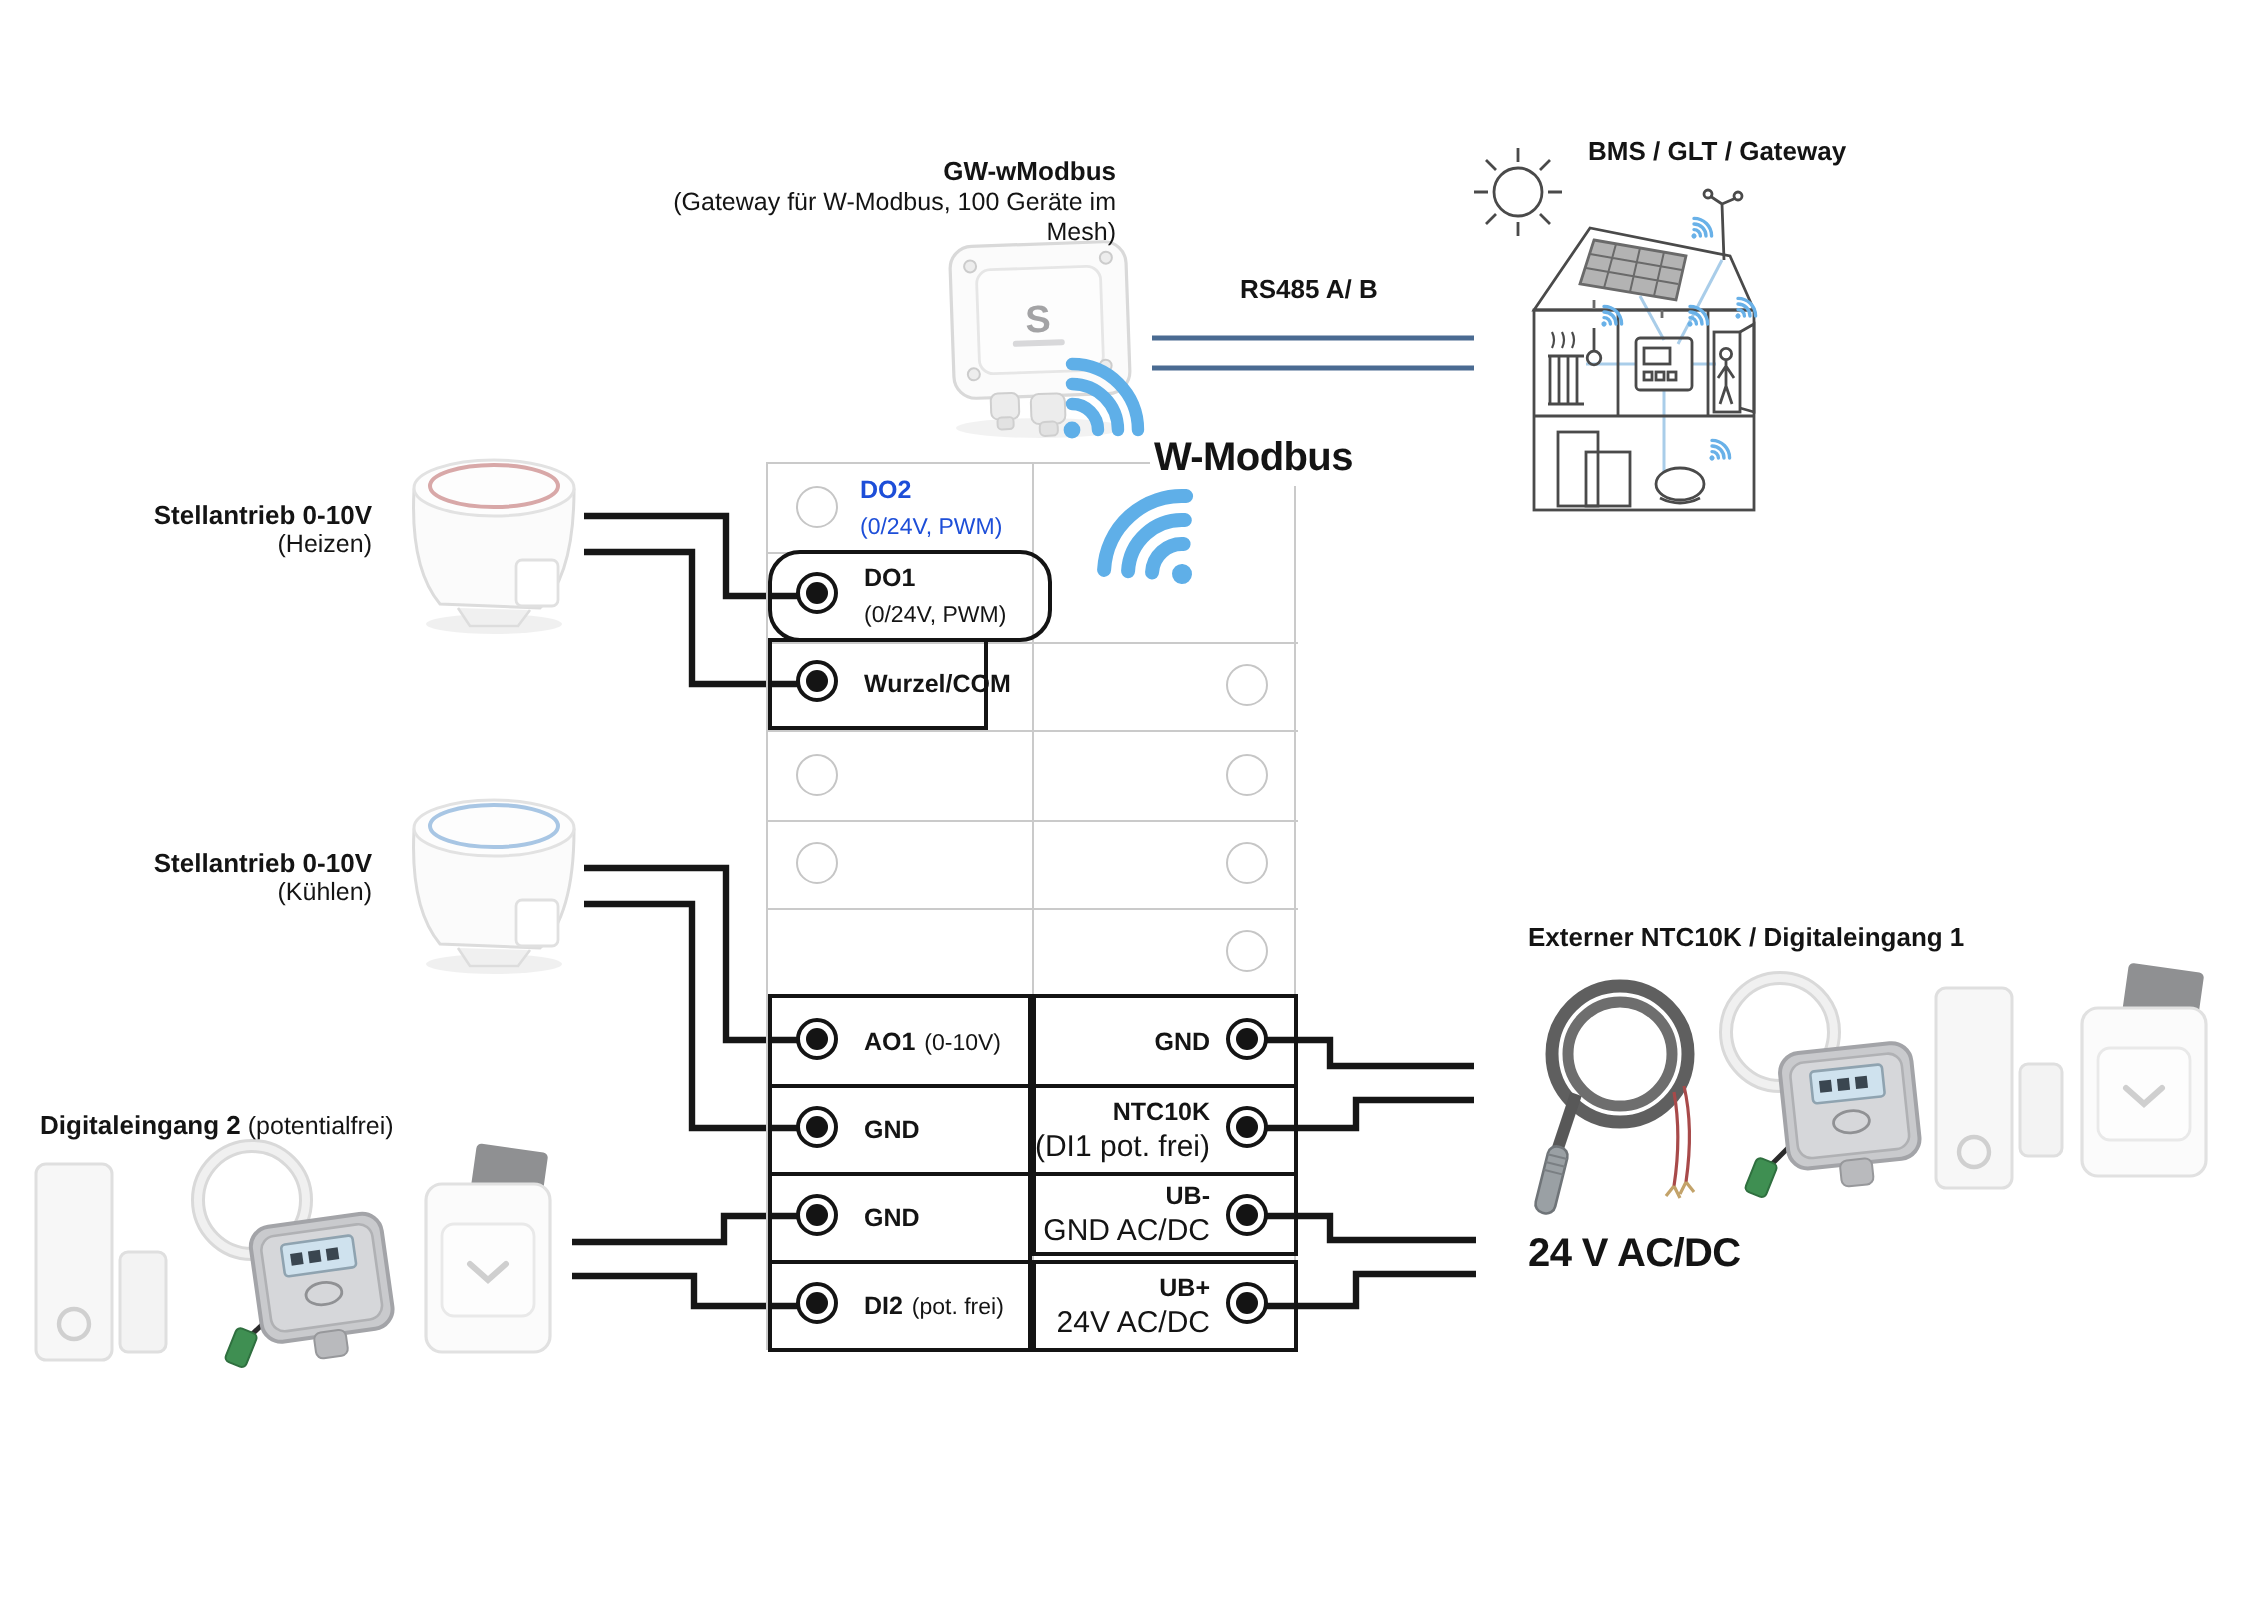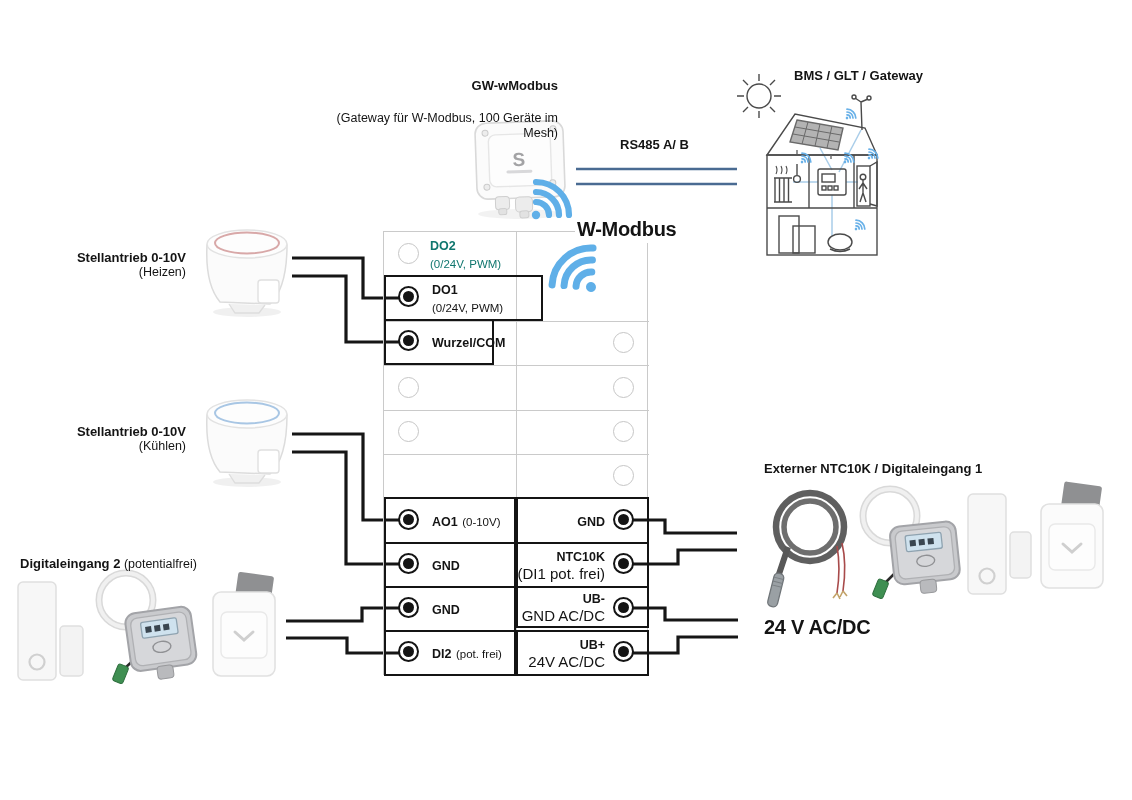--- a/index.html
+++ b/index.html
@@ -21,21 +21,21 @@
   .boxed{border:2.4px solid #141414;background:transparent;}
   .term{position:absolute;width:17px;height:17px;border:2.6px solid #141414;border-radius:50%;background:#fff;}
   .term i{position:absolute;left:3px;top:3px;width:11px;height:11px;border-radius:50%;background:#141414;display:block;}
   .gc{position:absolute;width:19px;height:19px;border:1.6px solid #c6c6c6;border-radius:50%;background:#fff;}
   .lab{position:absolute;left:46px;top:50%;transform:translateY(-50%);line-height:1.12;white-space:nowrap;}
   .lab b{font-size:12.5px;}
   .lab .sm{font-size:11.5px;font-weight:400;}
   .rlab{position:absolute;right:42px;top:50%;transform:translateY(-50%);text-align:right;line-height:1.12;white-space:nowrap;}
   .rlab b{font-size:12.5px;}
   .rlab .sm{font-size:15px;font-weight:400;}
-  .gray, .gray b, .gray .sm{color:#0f766e;}
+  .gray, .gray b, .gray .sm{color:#1d4ed8;}
 
   
   #wmodbus{left:575px;top:218px;background:#fff;padding:0 4px 2px 2px;}
 </style>
 </head>
 <body>
 
 <div id="canvas">
 
   <svg class="abs" style="left:0;top:0" width="1132" height="800" viewBox="0 0 1132 800">
@@ -275,21 +275,21 @@
     <div class="gline" style="left:0;top:266px;width:265px;height:1px;"></div>
     <div class="gline" style="left:0;top:311px;width:265px;height:1px;"></div>
     <div class="gline" style="left:0;top:355px;width:265px;height:1px;"></div>
     <div class="gline" style="left:0;top:399px;width:265px;height:1px;"></div>
 
     <div class="cell gray" style="left:0;top:0;width:132px;height:44px;">
       <span class="gc" style="left:14px;top:11px;"></span>
       <div class="lab"><b>DO2</b><br>
         <span class="sm">(0/24V, PWM)</span></div>
     </div>
-    <div class="cell boxed" style="left:0;top:43px;width:159px;height:46px;">
+    <div class="cell boxed" style="left:0;top:43px;width:142px;height:46px;border-radius:16px;">
       <span class="term" style="left:12px;top:9px;">
           <i></i>
         </span>
       <div class="lab"><b>DO1</b><br>
         <span class="sm">(0/24V, PWM)</span></div>
     </div>
     <div class="cell boxed" style="left:0;top:87px;width:110px;height:46px;">
       <span class="term" style="left:12px;top:9px;">
           <i></i>
         </span>
@@ -365,21 +365,21 @@
       <span class="term" style="left:95px;top:9px;">
           <i></i>
         </span>
       <div class="rlab"><b>UB+</b><br>
         <span class="sm">24V AC/DC</span></div>
     </div>
   </div>
 
   <div class="abs ralign" style="left:300px;top:78px;width:258px;">
     <div class="lbl-b">GW-wModbus</div>
-    <div class="lbl-r" style="margin-top:18px;">(Gateway für W-Modbus, 100 Geräte im Mesh)</div>
+    <div class="lbl-r" style="margin-top:1px;">(Gateway für W-Modbus, 100 Geräte im Mesh)</div>
   </div>
 
   <div class="abs lbl-b" style="left:620px;top:137px;">RS485 A/ B</div>
   <div class="abs lbl-b" style="left:794px;top:68px;">BMS / GLT / Gateway</div>
   <div id="wmodbus" class="abs big">W-Modbus</div>
   <div class="abs big" style="left:764px;top:616px;">24 V AC/DC</div>
   <div class="abs lbl-b" style="left:764px;top:461px;">Externer NTC10K / Digitaleingang 1</div>
 
   <div class="abs" style="left:20px;top:554px;">
     <span class="lbl-b">Digitaleingang 2</span><span class="lbl-r"> (potentialfrei)</span>

